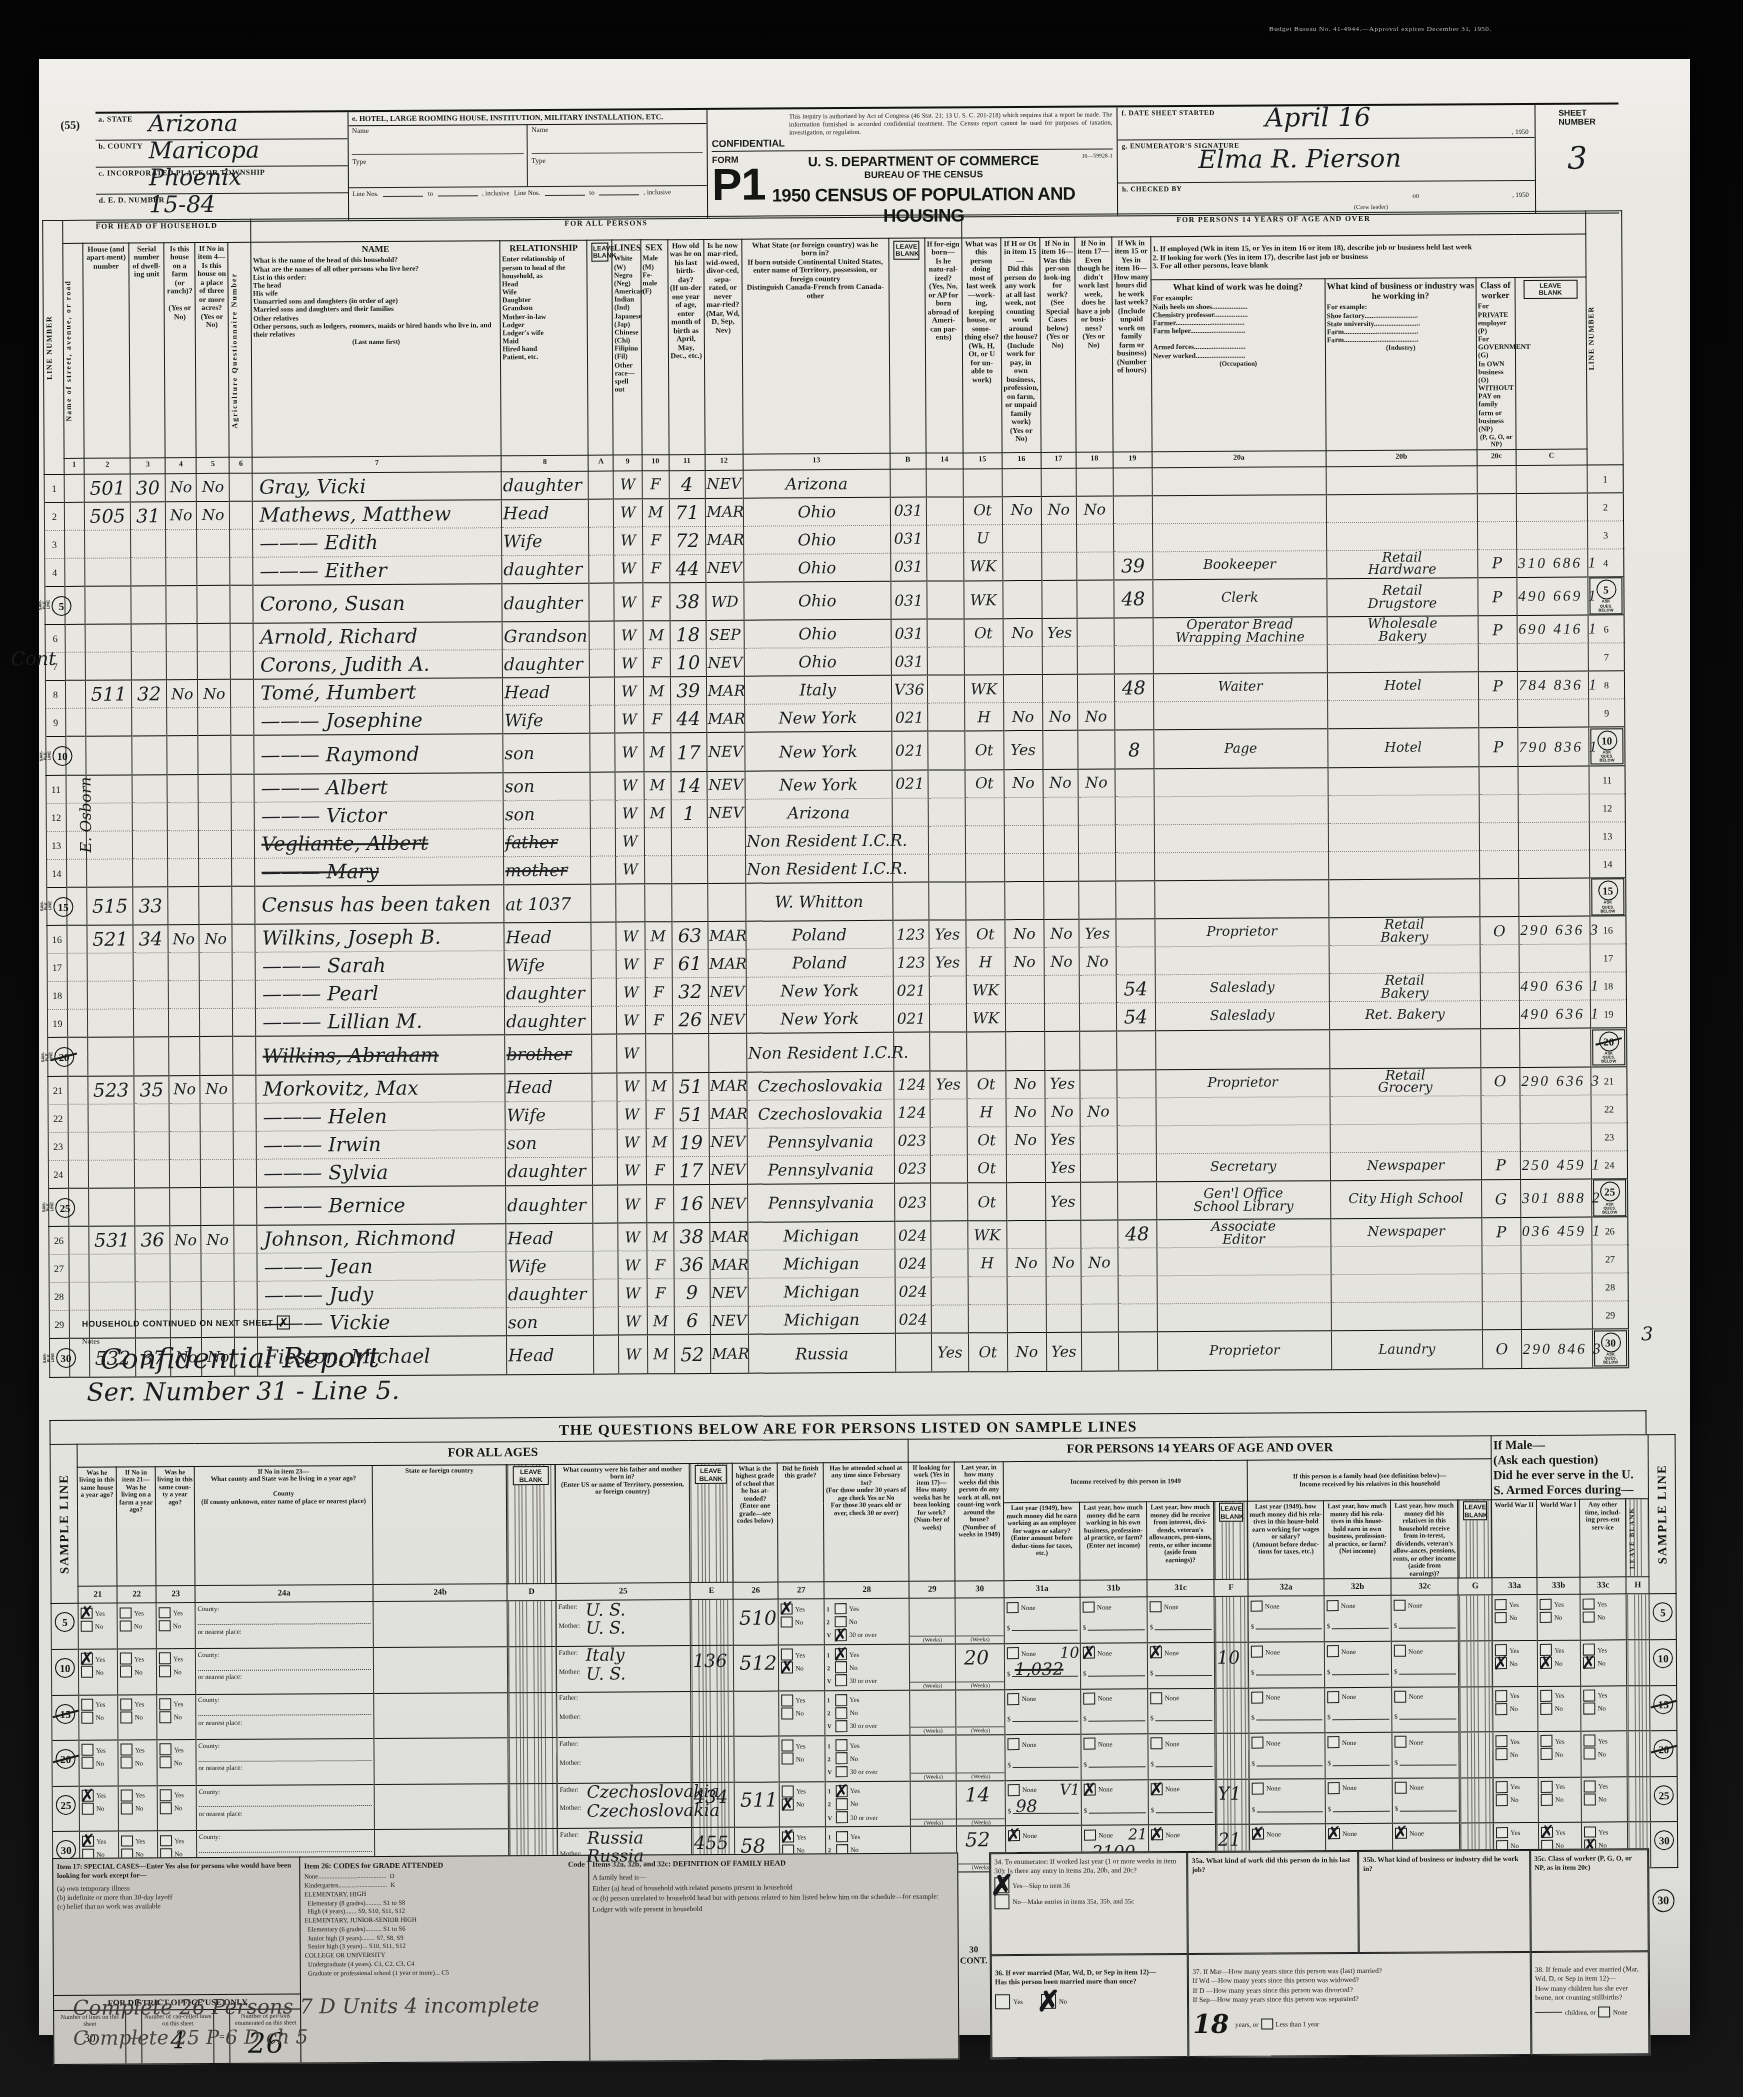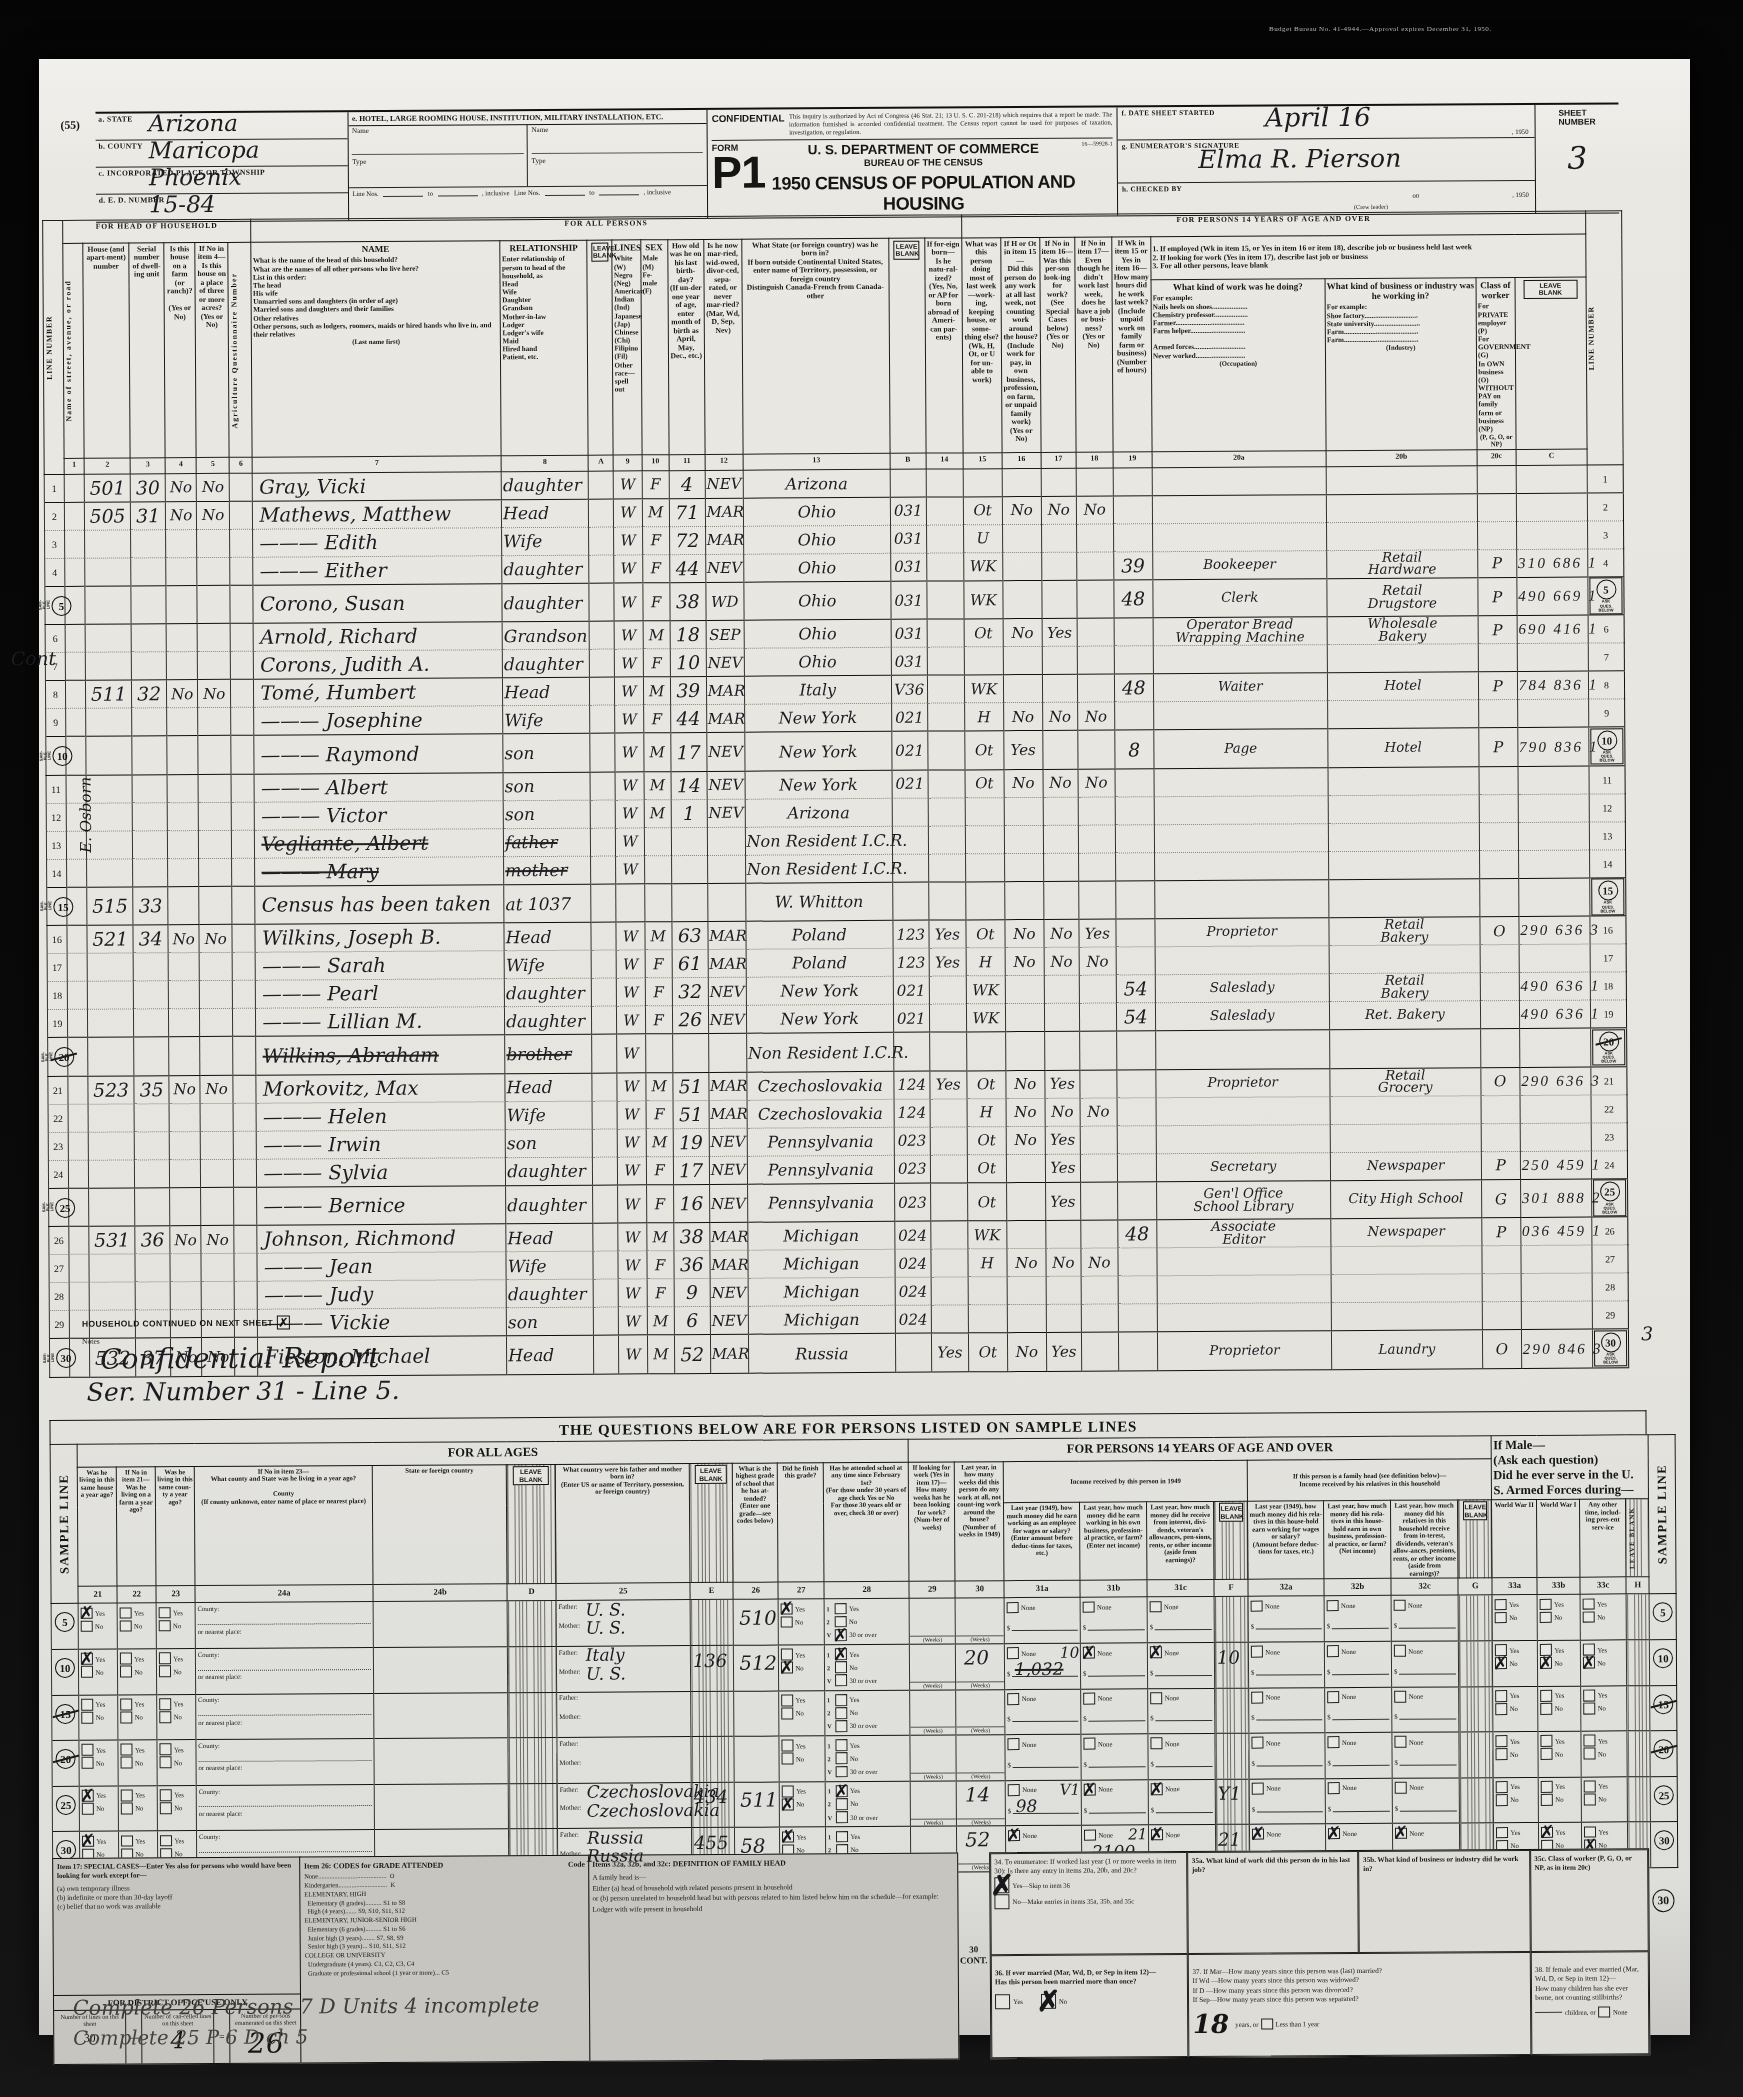--- a/index.html
+++ b/index.html
@@ -25,21 +25,21 @@
   .hcols{display:flex;height:61px;border-bottom:0.9px solid #222;}
   .hcols .hc{flex:1;border-right:0.9px solid #222;padding:1.8px 3.6px;box-sizing:border-box;display:flex;flex-direction:column;}
   .hcols .hc:last-child{border-right:none;}
   .hc .nm{flex:1;border-bottom:0.4px solid #555;}
   .hc .tp{flex:1;padding-top:3.6px;}
   .lnos{display:flex;gap:4.5px;padding:2.7px 3.6px;font:6.7px "Liberation Serif",serif;}
   .lnos span{white-space:nowrap;}
   .dash{display:inline-block;width:40px;border-bottom:0.4px solid #333;}
   .conf{width:411px;padding:2.7px 4.5px;box-sizing:border-box;}
   .confrow{display:flex;gap:4.5px;border-bottom:0.9px solid #222;padding-bottom:2.7px;}
-  .confword{font:bold 9.8px "Liberation Sans",sans-serif;width:76px;}
+  .confword{font:bold 9.8px "Liberation Sans",sans-serif;width:76px;margin-top:25px;}
   .conftext{font:6.5px/1.25 "Liberation Serif",serif;text-align:justify;}
   .formrow{display:flex;align-items:flex-start;padding-top:2.7px;}
   .formlab{font:bold 9px "Liberation Sans",sans-serif;}
   .p1{font:bold 45px/0.9 "Liberation Sans",sans-serif;letter-spacing:-0.9px;}
   .dept{flex:1;text-align:center;}
   .dept .d1{font:bold 13.4px "Liberation Sans",sans-serif;}
   .dept .d2{font:bold 9.4px "Liberation Sans",sans-serif;}
   .dept .d3{font:bold 18px "Liberation Sans",sans-serif;margin-top:4.5px;letter-spacing:-0.4px;}
   .fcode{font:5.8px "Liberation Serif",serif;}
   .fgh{width:418px;}

